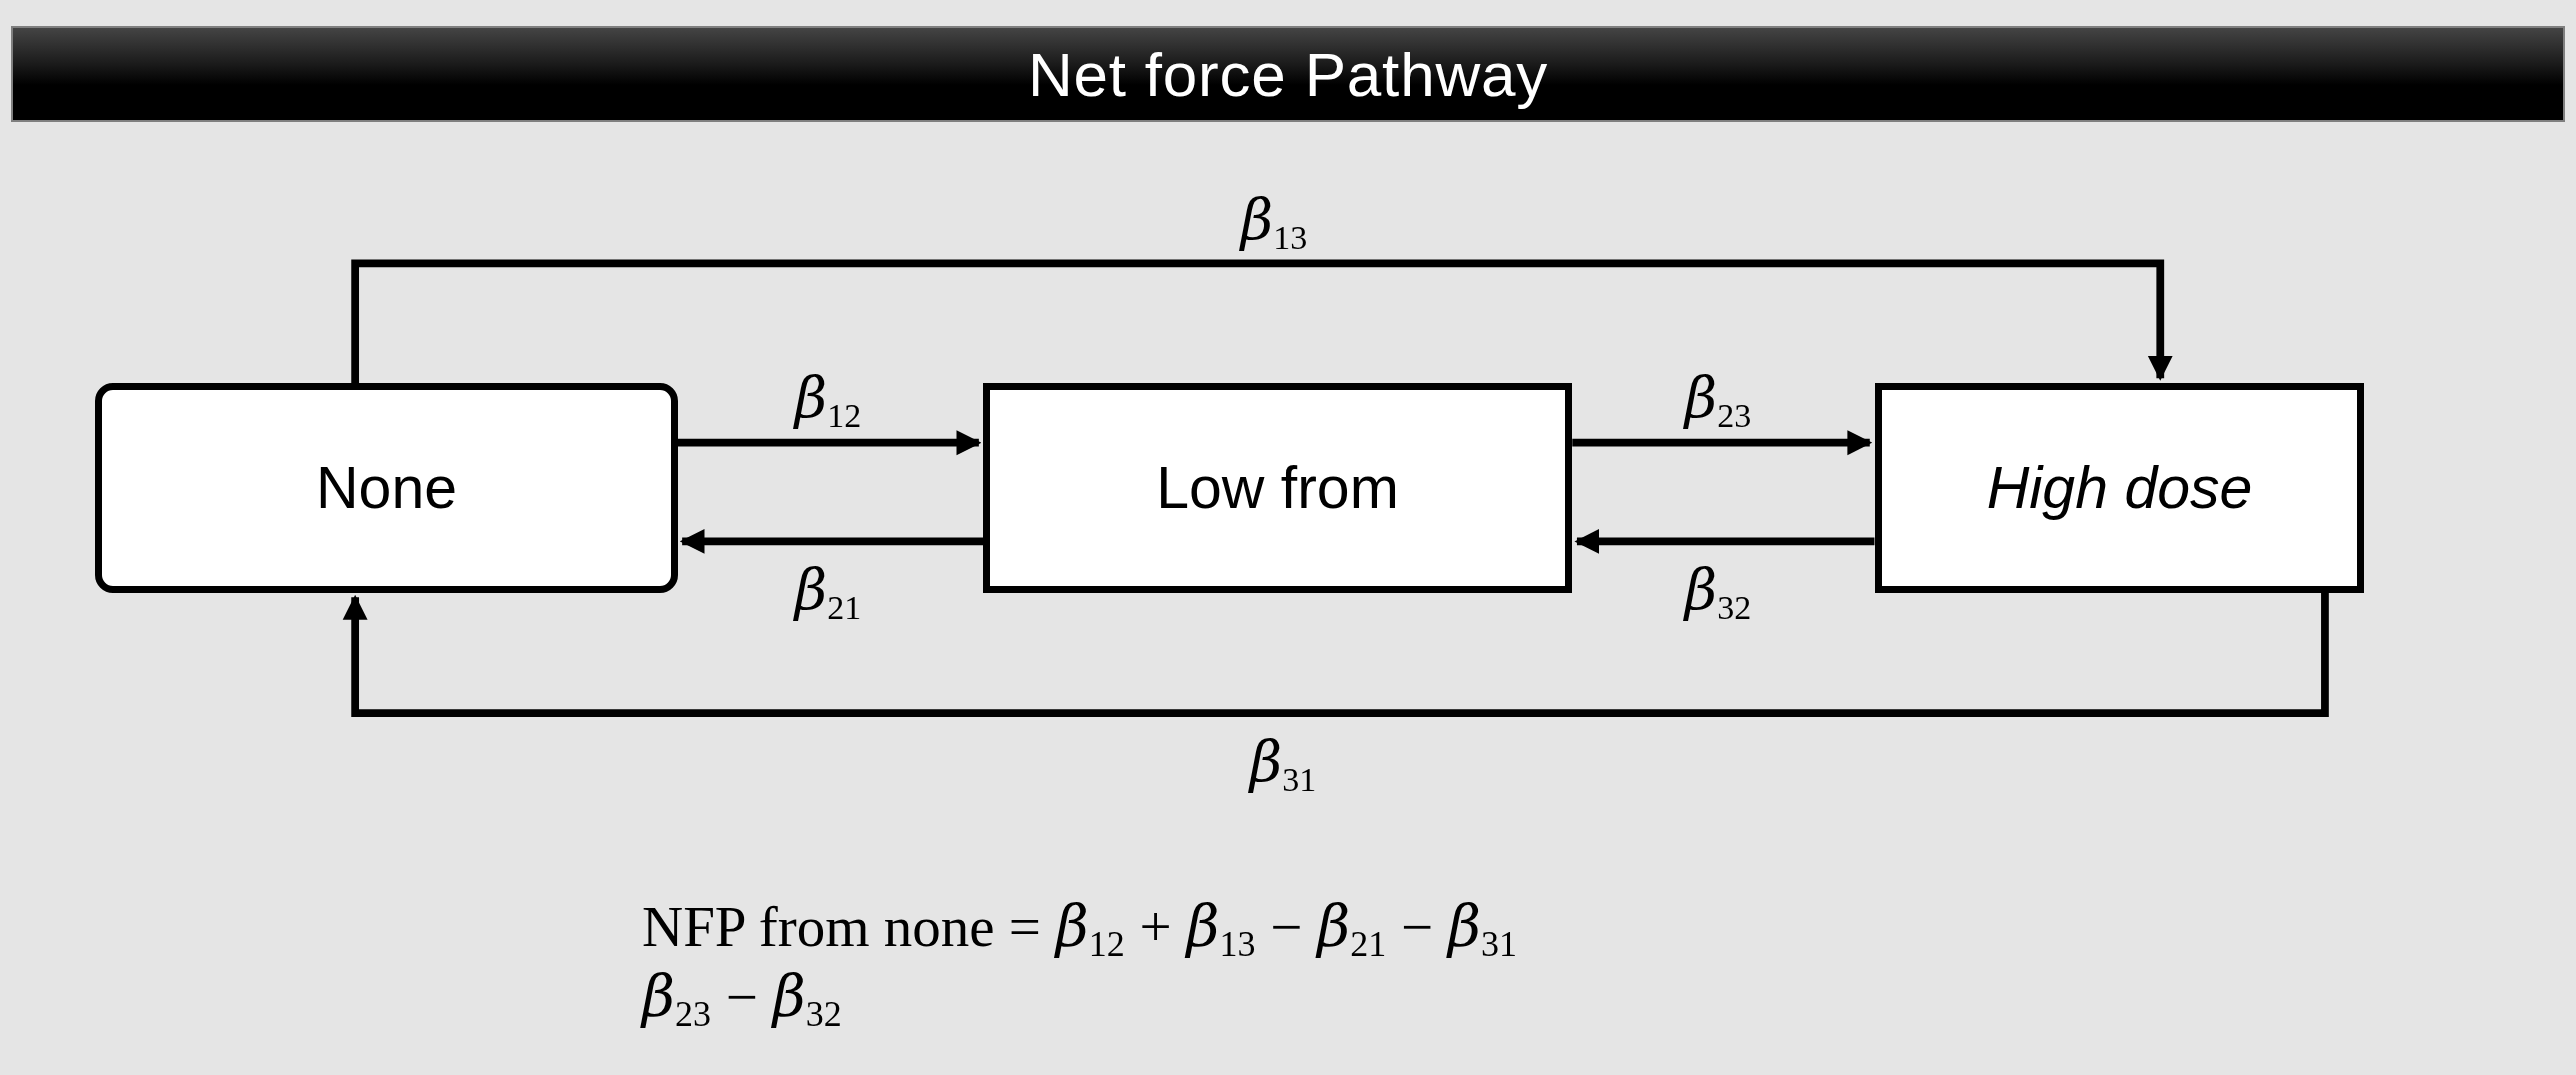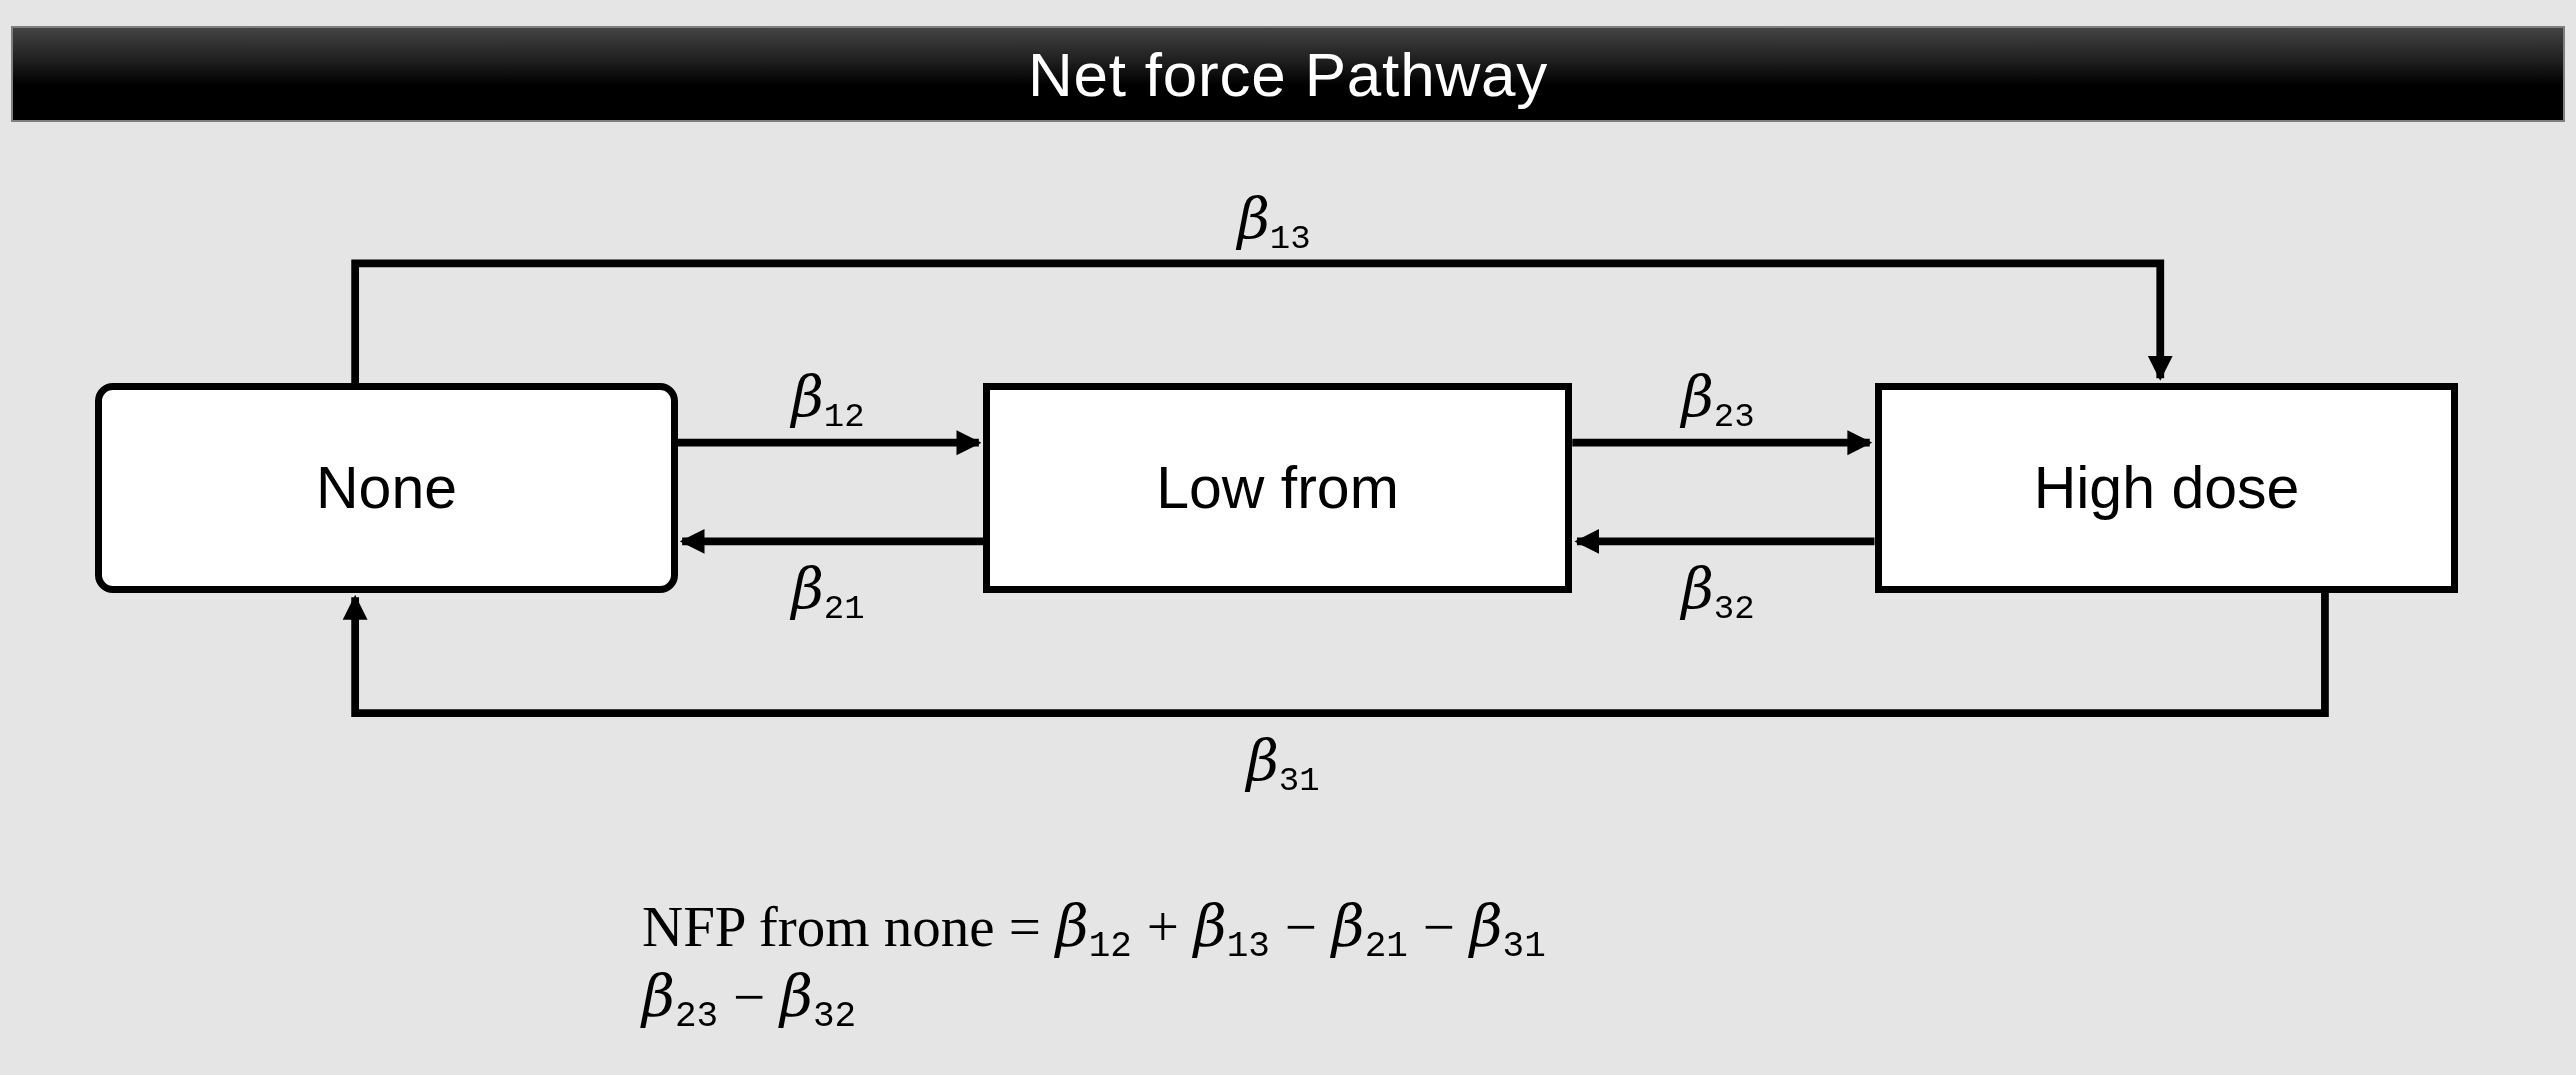--- a/index.html
+++ b/index.html
@@ -36,37 +36,37 @@
     position: absolute;
     top: 383px;
     height: 210px;
     border: 7.8px solid #000000;
     background: #ffffff;
     box-sizing: border-box;
     display: flex; align-items: center; justify-content: center;
   }
   #node-none  { left: 95px;  width: 583px; border-radius: 18px; }
   #node-low   { left: 983px; width: 589px; }
-  #node-high  { left: 1875px; width: 583px; }
+  #node-high  { left: 1875px; width: 489px; font-style: italic; }
   .node-label { font-size: 59px; color: #000000; }
 
   
   .edge-label {
     position: absolute;
     transform: translate(-50%, -50%);
     white-space: nowrap;
     color: #000000;
   }
   .beta {
     font-family: "DejaVu Serif", serif;
     font-style: italic;
     font-size: 56px;
   }
   .sub {
-    font-family: Liberation Mono, monospace;
+    font-family: Liberation Serif, serif;
     font-style: normal;
     font-size: 34px;
     vertical-align: -0.28em;
     letter-spacing: 0;
   }
   #edge-label-beta13 { left: 1274px; top: 222px; }
   #edge-label-beta12 { left: 828px; top: 400px; }
   #edge-label-beta23 { left: 1718px; top: 400px; }
   #edge-label-beta21 { left: 828px; top: 592px; }
   #edge-label-beta32 { left: 1718px; top: 592px; }

